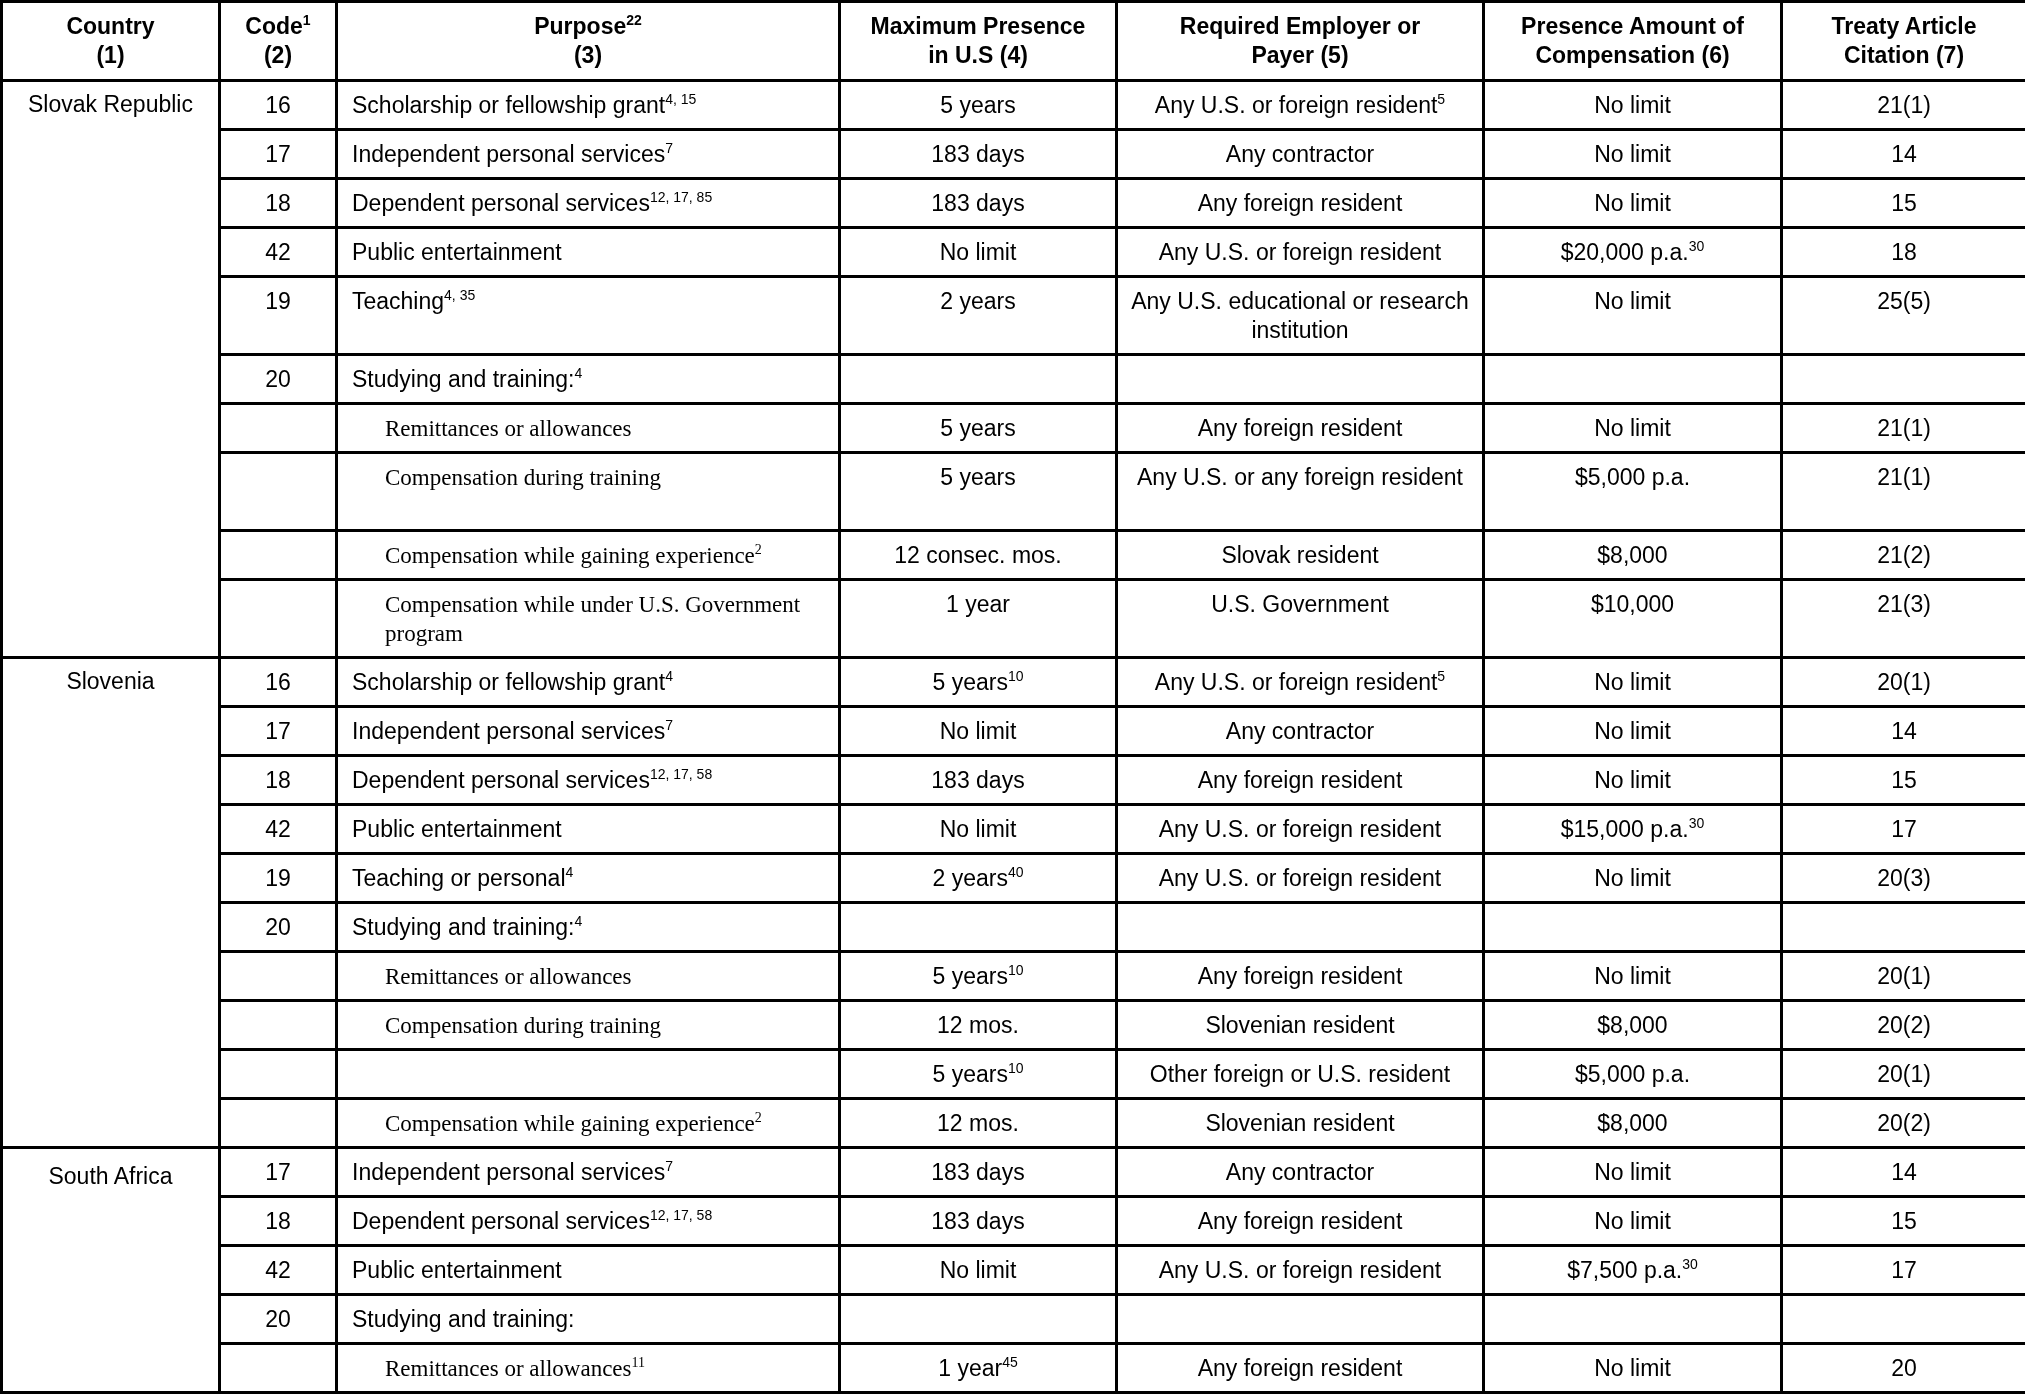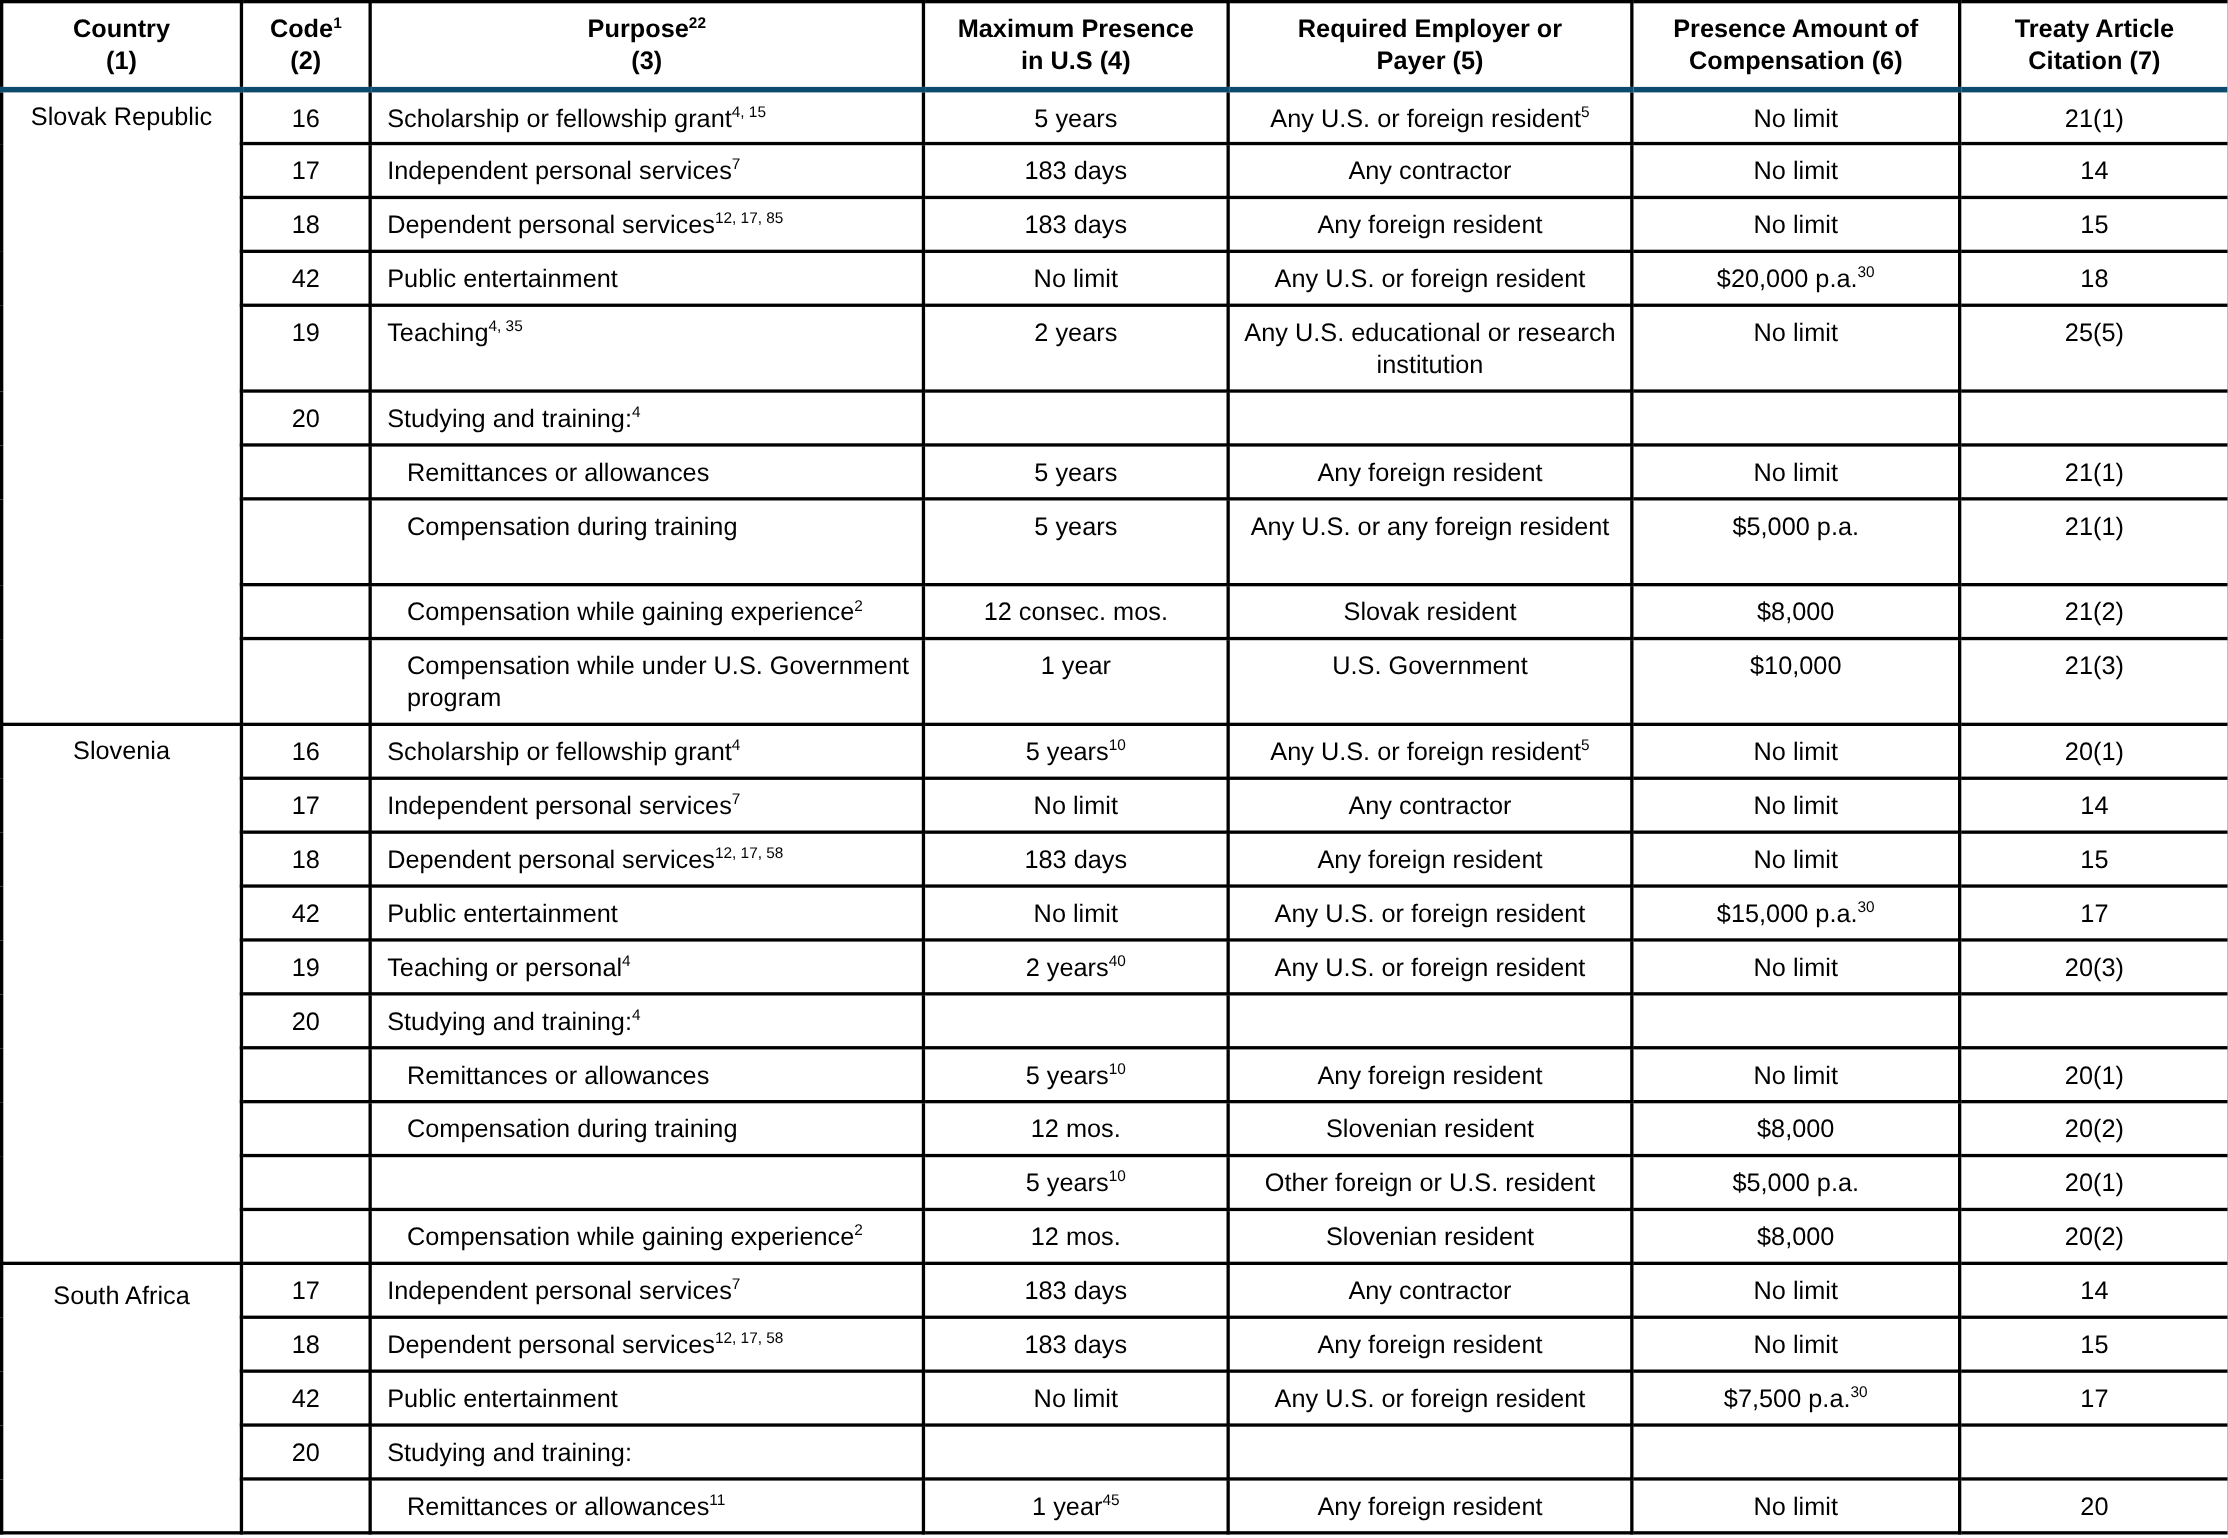--- a/index.html
+++ b/index.html
@@ -6,28 +6,28 @@
   body { width: 2025px; height: 1398px; overflow: hidden; font-family: "Liberation Sans", sans-serif; color: #000; }
   table.treaty { border-collapse: collapse; width: 2025px; table-layout: fixed; font-size: 23px; line-height: 29px; }
   table.treaty col.c1 { width: 218px; }
   table.treaty col.c2 { width: 117px; }
   table.treaty col.c3 { width: 503px; }
   table.treaty col.c4 { width: 277px; }
   table.treaty col.c5 { width: 367px; }
   table.treaty col.c6 { width: 298px; }
   table.treaty col.c7 { width: 245px; }
   th, td { border: 3px solid #000; padding: 0 8px; vertical-align: top; }
-  th { font-weight: bold; text-align: center; vertical-align: middle; height: 76px; border-bottom: 5px solid #0c4a6e; padding: 0 6px; }
+  th { font-weight: bold; text-align: center; vertical-align: middle; height: 76px; border-bottom: 2px solid #0c4a6e; padding: 0 6px; }
   td { height: 46px; padding-top: 9px; padding-bottom: 0; box-sizing: border-box; }
   td.country { font-weight: normal; text-align: center; padding-top: 8px; }
   td.code { text-align: center; }
   td.code.bold { font-weight: normal; }
   td.center { text-align: center; }
   td.purpose { padding-left: 14px; }
-  td.purpose.sub { padding-left: 32px; }
+  td.purpose.sub { padding-left: 47px; font-family: Liberation Serif, serif; }
   tr.tall td { height: 78px; }
   tr.r49 td { height: 49px; }
   sup { font-size: 14px; line-height: 0; vertical-align: 9px; }
   .country-sa { line-height: 38px; }
 </style>
 </head>
 <body>
 
 <table class="treaty">
   <colgroup>

